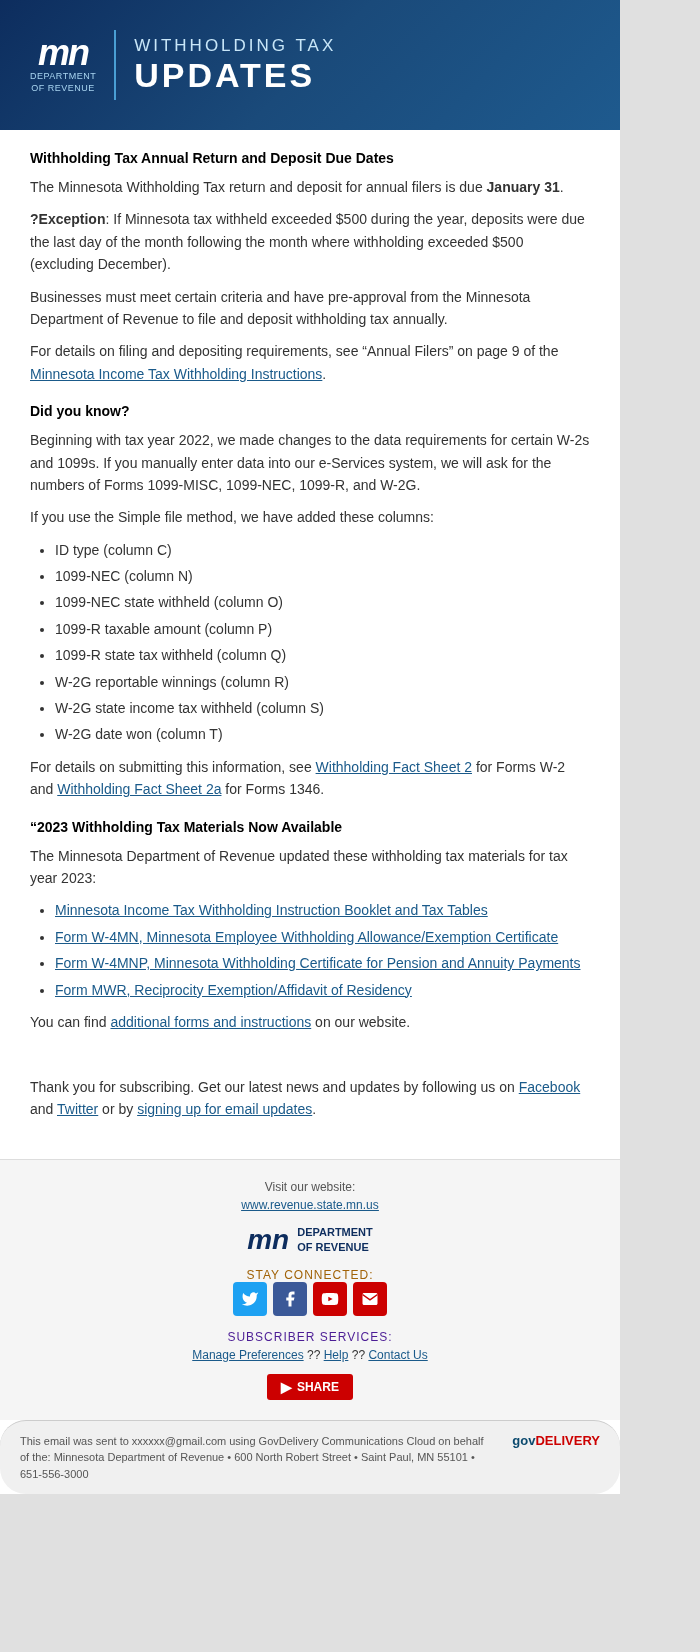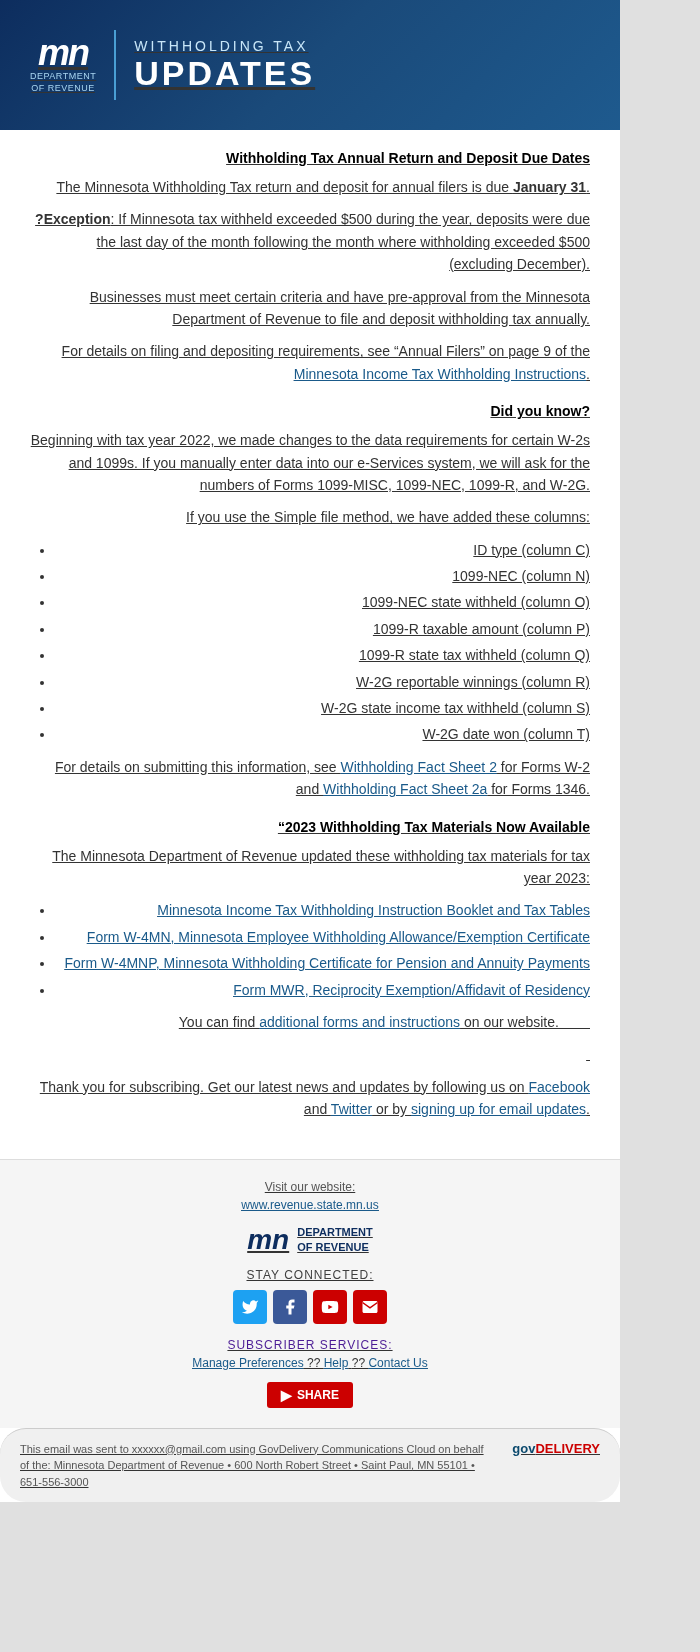--- a/index.html
+++ b/index.html
@@ -6,21 +6,20 @@
     body {
       font-family: Arial, sans-serif;
       font-size: 14px;
       background-color: #e0e0e0;
       color: #333;
       width: 700px;
     }
     .outer-wrapper {
       width: 568px;
       background: #e0e0e0;
-      text-decoration: underline;
     }
     .email-container {
       width: 620px;
       margin: 0 auto;
       background: #ffffff;
     }
 
     
     .header {
       background: linear-gradient(135deg, #0d2d5e 0%, #1a4a7a 50%, #1e5a8e 100%);
@@ -61,21 +60,21 @@
     .header-divider {
       width: 2px;
       height: 70px;
       background: #4a9fd4;
       flex-shrink: 0;
     }
     .header-title-area {
       color: white;
     }
     .header-subtitle {
-      font-size: 14px;
+      font-size: 17px;
       font-weight: 400;
       color: #c8e6f8;
       letter-spacing: 3px;
       text-transform: uppercase;
       line-height: 1.2;
     }
     .header-title {
       font-size: 34px;
       font-weight: 900;
       color: white;
@@ -84,21 +83,20 @@
       line-height: 1.1;
     }
 
     
     .content {
       padding: 20px 30px;
       background: #fff;
     }
     .section {
       margin-bottom: 18px;
-      text-align: right;
     }
     h2.section-heading {
       font-size: 14px;
       font-weight: bold;
       color: #000;
       margin-bottom: 10px;
     }
     p {
       margin-bottom: 10px;
       line-height: 1.6;
@@ -158,24 +156,24 @@
     .footer-dept-text {
       font-size: 11px;
       color: #0d2d5e;
       font-weight: bold;
       text-transform: uppercase;
       line-height: 1.3;
       text-align: left;
     }
     .stay-connected {
       font-size: 12px;
-      color: #404040;
+      color: #a16207;
       letter-spacing: 1px;
       text-transform: uppercase;
-      margin-bottom: 8px;
+      margin-bottom: 0;
     }
     .social-icons {
       display: flex;
       justify-content: center;
       gap: 6px;
       margin-bottom: 14px;
     }
     .social-icon {
       width: 34px;
       height: 34px;

